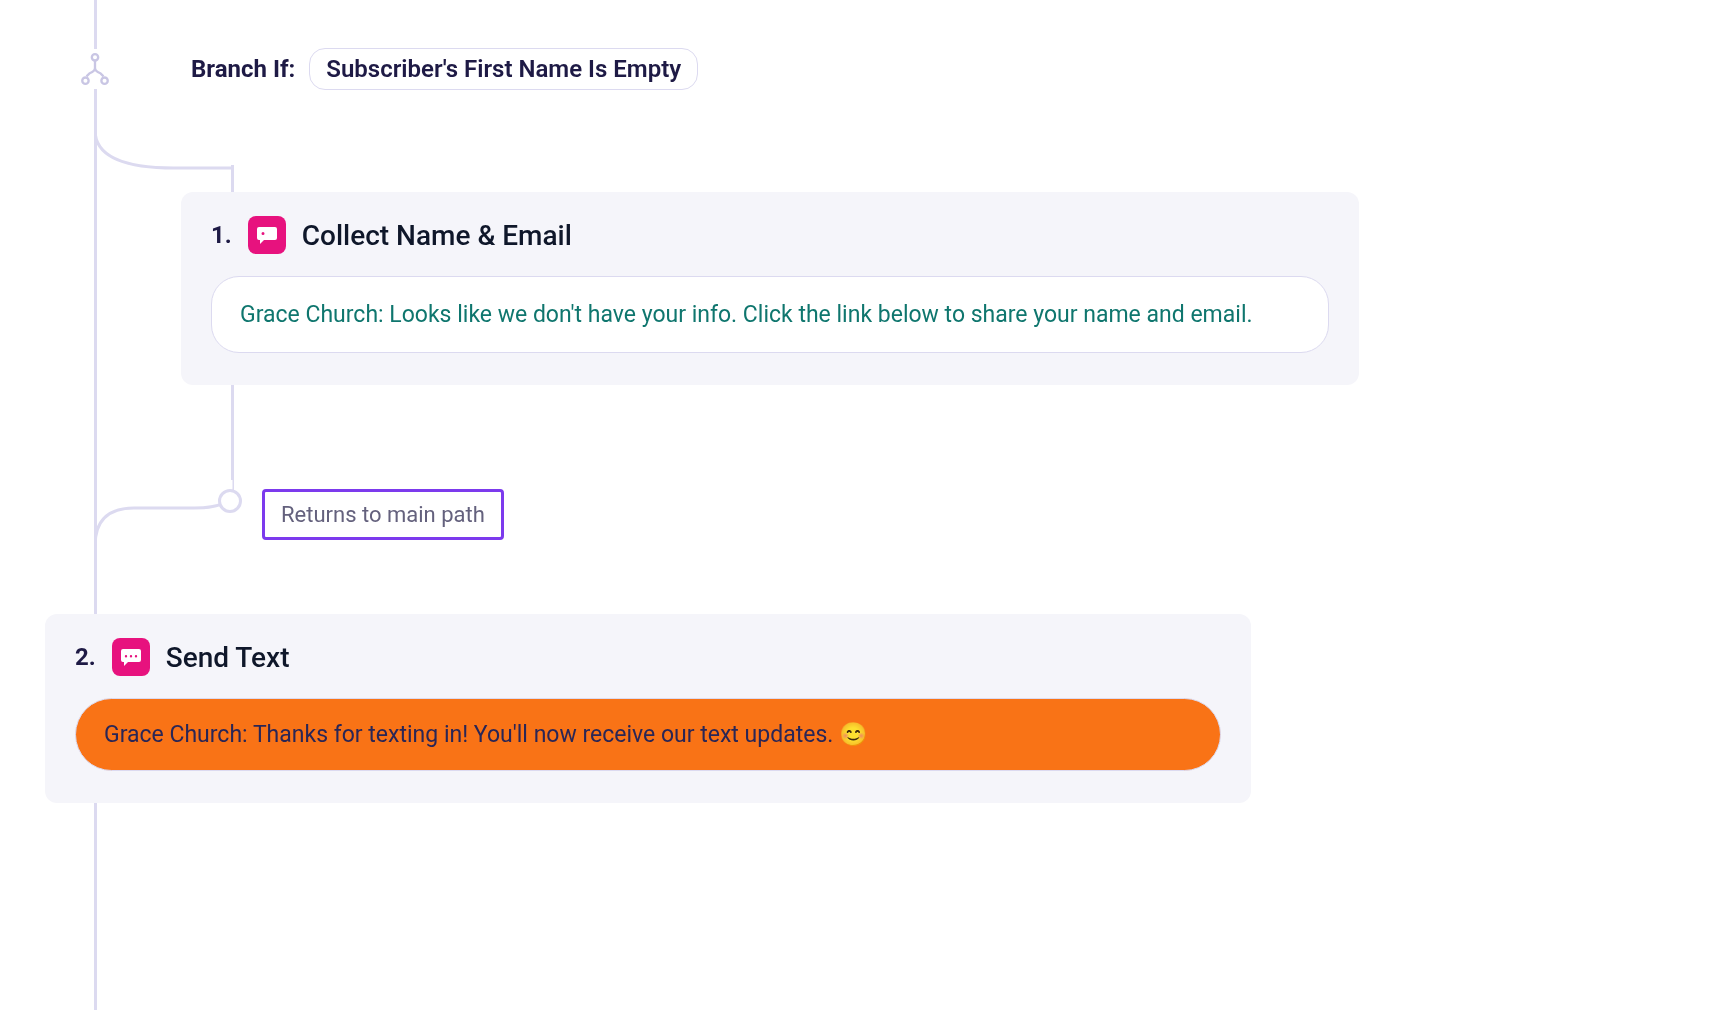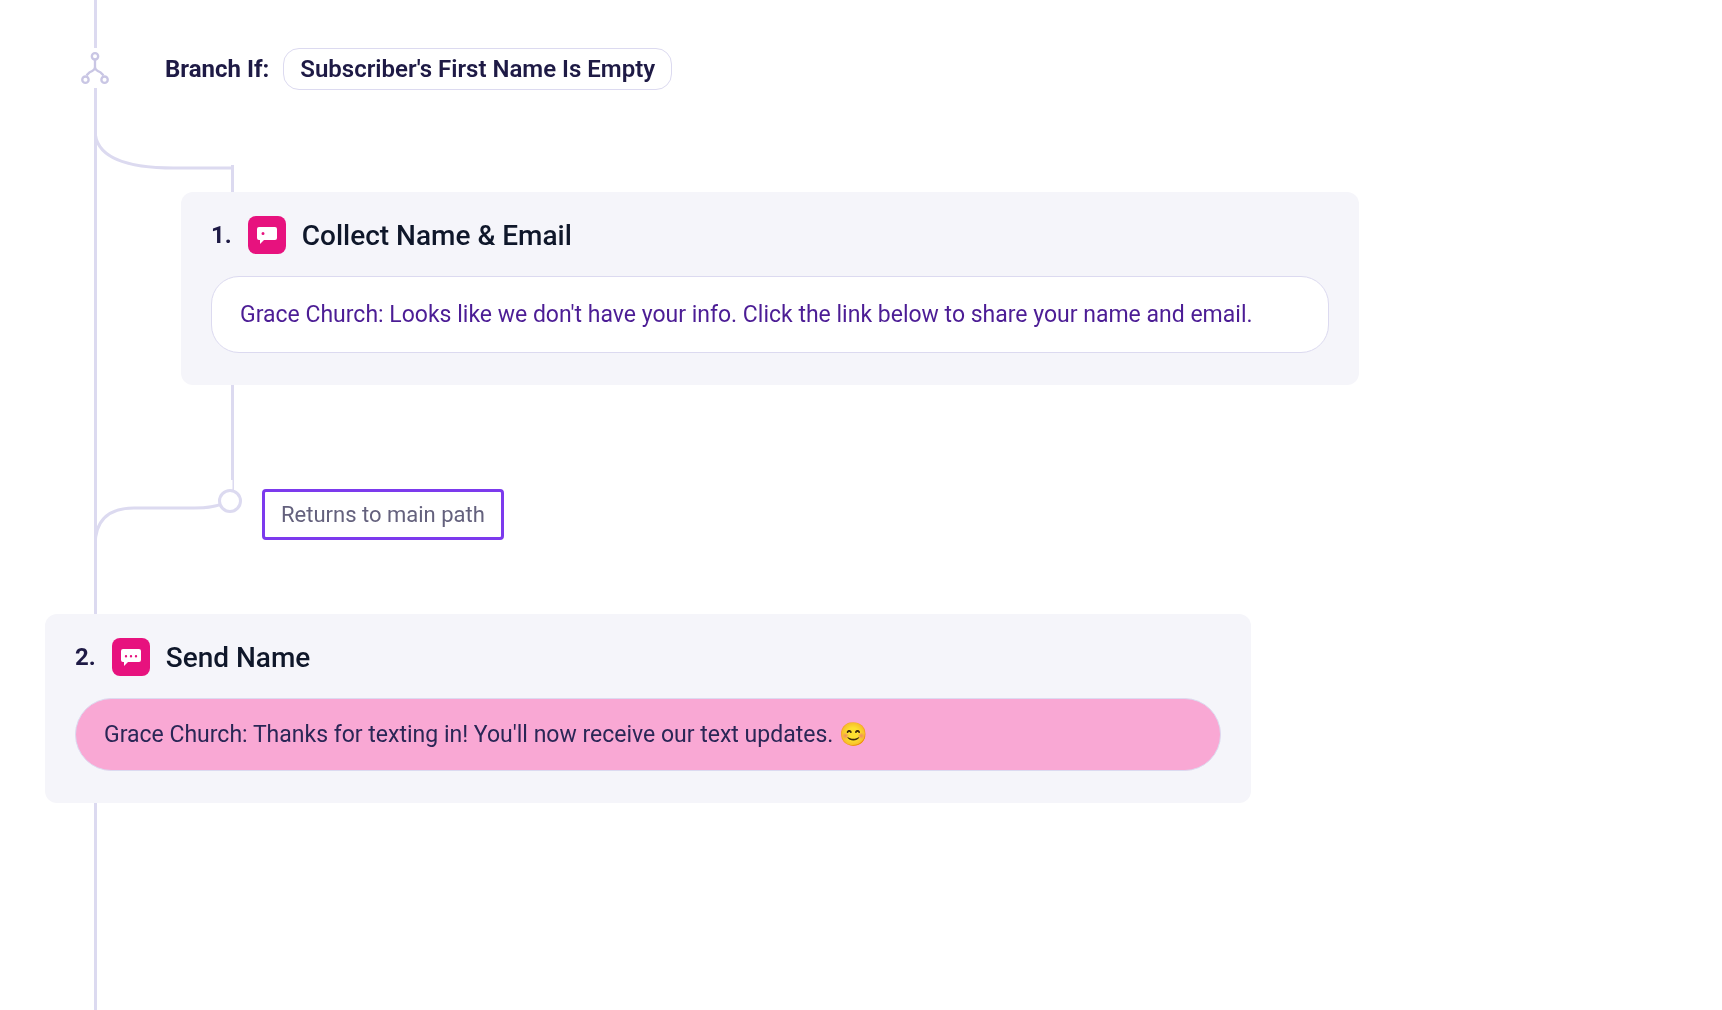--- a/index.html
+++ b/index.html
@@ -21,22 +21,22 @@
       height: 1010px;
       background: #dcdaf0;
     }
 
     
     .branch-header {
       position: absolute;
       left: 75px;
       top: 48px;
       display: flex;
-      align-items: flex-start;
-      gap: 50px;
+      align-items: center;
+      gap: 76px;
     }
     .branch-icon-wrap {
       position: relative;
       width: 40px;
       height: 40px;
       background: #ffffff;
       display: flex;
       align-items: center;
       justify-content: center;
     }
@@ -122,21 +122,21 @@
       font-size: 28px;
       font-weight: 500;
       color: #0f172a;
     }
     .message-box {
       background: #fff;
       border: 1.5px solid #dcdaf0;
       border-radius: 28px;
       padding: 22px 28px;
       font-size: 23px;
-      color: #4c1d95;
+      color: #0f766e;
       line-height: 1.35;
     }
 
     
     .return-node {
       position: absolute;
       left: 218px;
       top: 489px;
       display: flex;
       align-items: flex-start;
@@ -159,21 +159,21 @@
     }
 
     
     .step2 {
       left: 45px;
       top: 614px;
       width: 1206px;
       padding: 24px 30px 32px 30px;
     }
     .message-box2 {
-      background: #f9a8d4;
+      background: #f97316;
       border: 1.5px solid #dcdaf0;
       border-radius: 48px;
       padding: 22px 28px;
       font-size: 23px;
       color: #2a2656;
     }
   </style>
 </head>
 <body>
 
@@ -225,16 +225,16 @@
 </div>
 
 <div class="step-card step2">
   <div class="step-header">
     <span class="step-number">2.</span>
     <div class="step-icon">
       <svg viewBox="0 0 24 24">
           <path d="M4 4h16a2 2 0 0 1 2 2v9a2 2 0 0 1-2 2H9l-4 4v-4H4a2 2 0 0 1-2-2V6a2 2 0 0 1 2-2z M7 10a1.2 1.2 0 1 0 0 2.4A1.2 1.2 0 0 0 7 10z M12 10a1.2 1.2 0 1 0 0 2.4A1.2 1.2 0 0 0 12 10z M17 10a1.2 1.2 0 1 0 0 2.4A1.2 1.2 0 0 0 17 10z"></path>
         </svg>
     </div>
-    <span class="step-title">Send Name</span>
+    <span class="step-title">Send Text</span>
   </div>
   <div class="message-box2">Grace Church: Thanks for texting in! You'll now receive our text updates. 😊</div>
 </div>
 
 </body></html>

